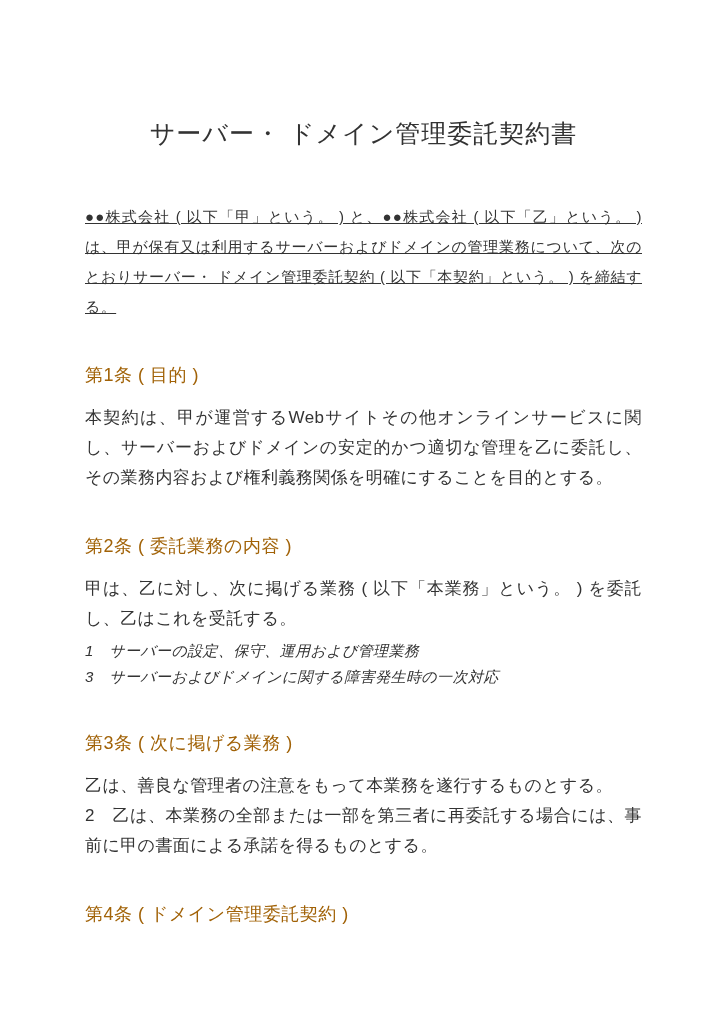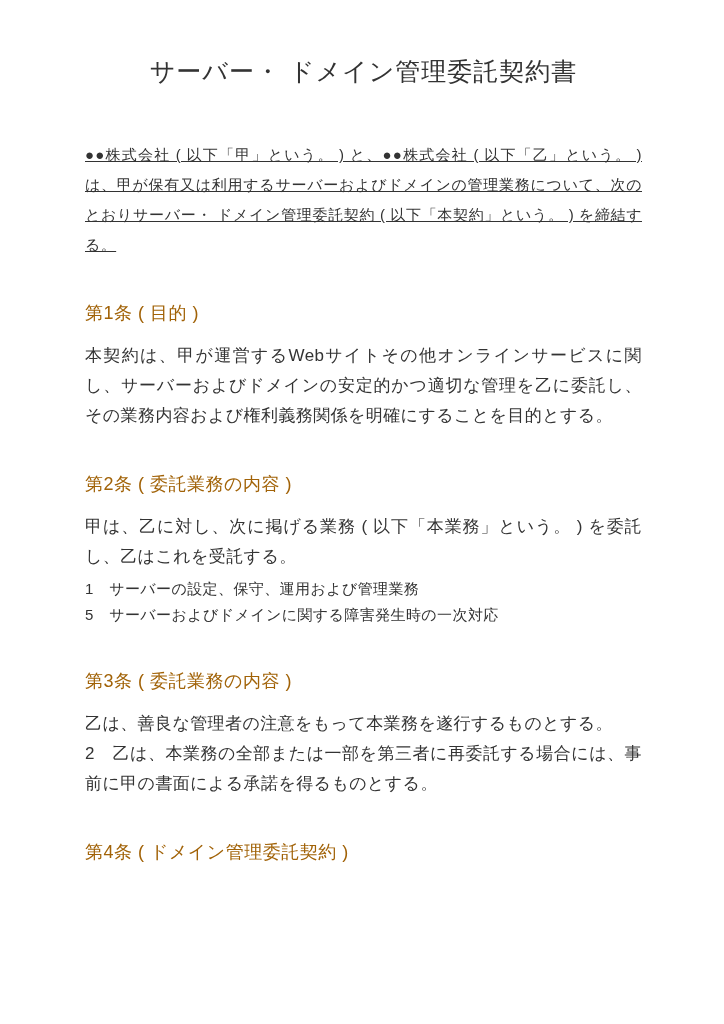--- a/index.html
+++ b/index.html
@@ -16,21 +16,21 @@
     font-family: "Liberation Sans", "DejaVu Sans", sans-serif;
     color: #333333;
     box-sizing: border-box;
   }
   .content {
     width: 557px;
     margin-left: 85px;
   }
   .doc-title {
     margin: 0;
-    padding-top: 54px;
+    padding-top: 116px;
     font-size: 25px;
     line-height: 35px;
     font-weight: 500;
     text-align: center;
     letter-spacing: 1px;
     color: #333333;
   }
   .preamble {
     margin: 51px 0 0 0;
     font-size: 15px;
@@ -54,20 +54,21 @@
     line-height: 30px;
     letter-spacing: 0.4px;
     text-align: justify;
     color: #333333;
   }
   .article-body + .article-body {
     margin-top: 0;
   }
   .item-list {
     margin: 4px 0 2px 0;
+    font-style: italic;
   }
   .item {
     font-size: 15px;
     line-height: 26px;
     letter-spacing: 0.4px;
     color: #333333;
     white-space: nowrap;
   }
 </style>
 </head>
@@ -83,26 +84,26 @@
     <section>
       <h2 class="article-heading">第1条 ( 目的 )</h2>
       <p class="article-body">本契約は、甲が運営するWebサイトその他オンラインサービスに関し、サーバーおよびドメインの安定的かつ適切な管理を乙に委託し、その業務内容および権利義務関係を明確にすることを目的とする。</p>
     </section>
 
     <section>
       <h2 class="article-heading">第2条 ( 委託業務の内容 )</h2>
       <p class="article-body">甲は、乙に対し、次に掲げる業務 ( 以下「本業務」という。 ) を委託し、乙はこれを受託する。</p>
       <div class="item-list">
         <div class="item">1　サーバーの設定、保守、運用および管理業務</div>
-        <div class="item">5　サーバーおよびドメインに関する障害発生時の一次対応</div>
+        <div class="item">3　サーバーおよびドメインに関する障害発生時の一次対応</div>
       </div>
     </section>
 
     <section>
-      <h2 class="article-heading">第3条 ( 委託業務の内容 )</h2>
+      <h2 class="article-heading">第3条 ( 次に掲げる業務 )</h2>
       <p class="article-body">乙は、善良な管理者の注意をもって本業務を遂行するものとする。</p>
       <p class="article-body">2　乙は、本業務の全部または一部を第三者に再委託する場合には、事前に甲の書面による承諾を得るものとする。</p>
     </section>
 
     <section>
       <h2 class="article-heading">第4条 ( ドメイン管理委託契約 )</h2>
     </section>
 
   </div>
 </div>

